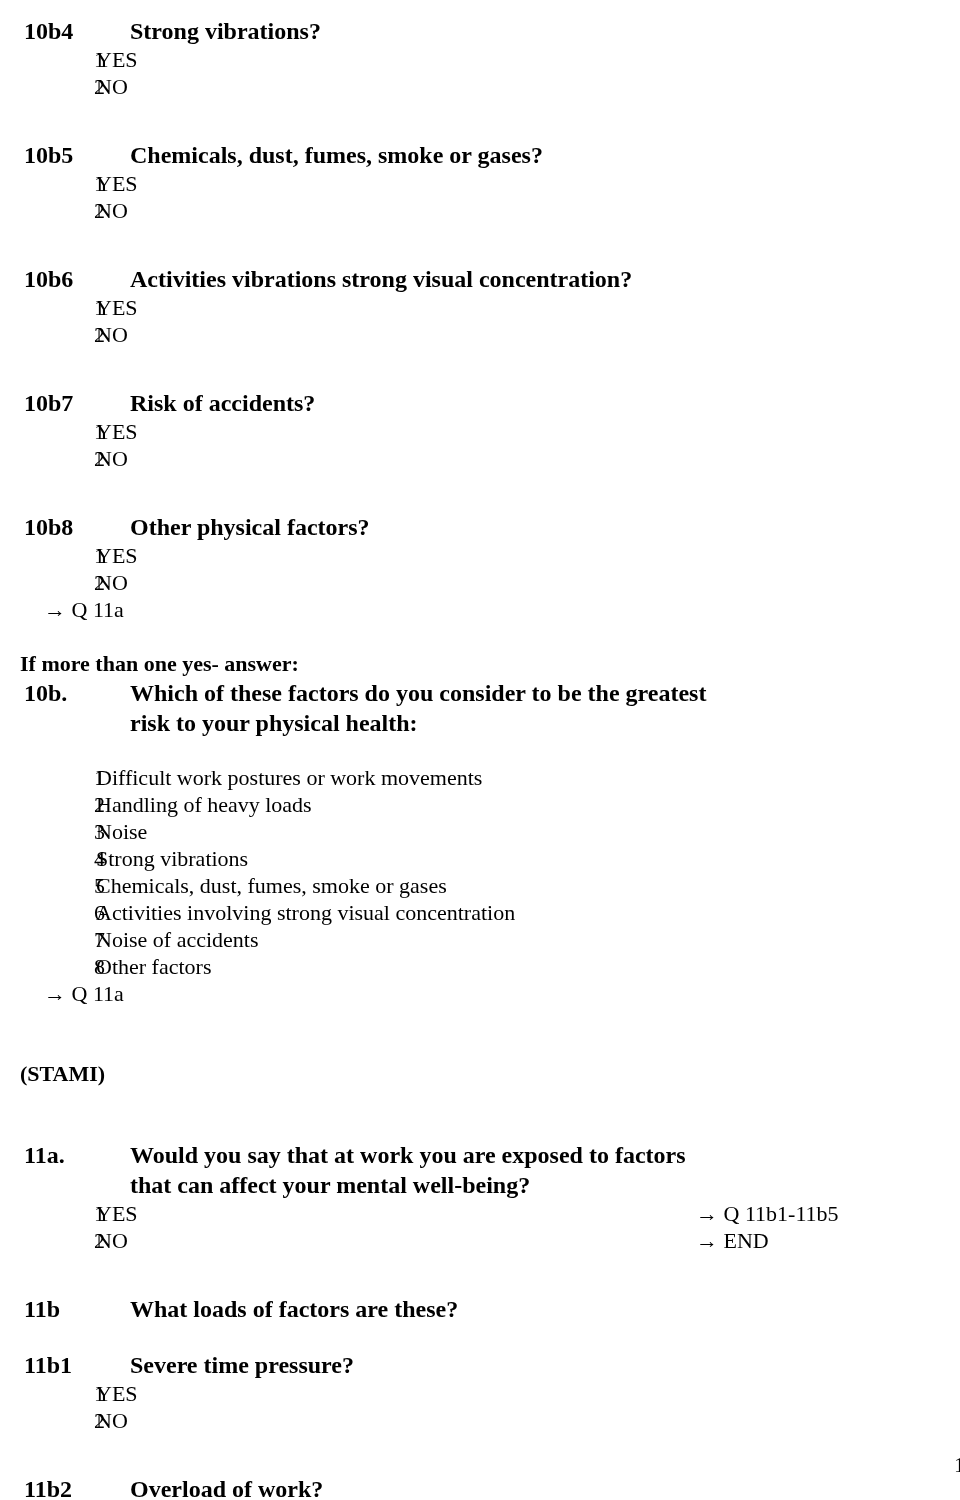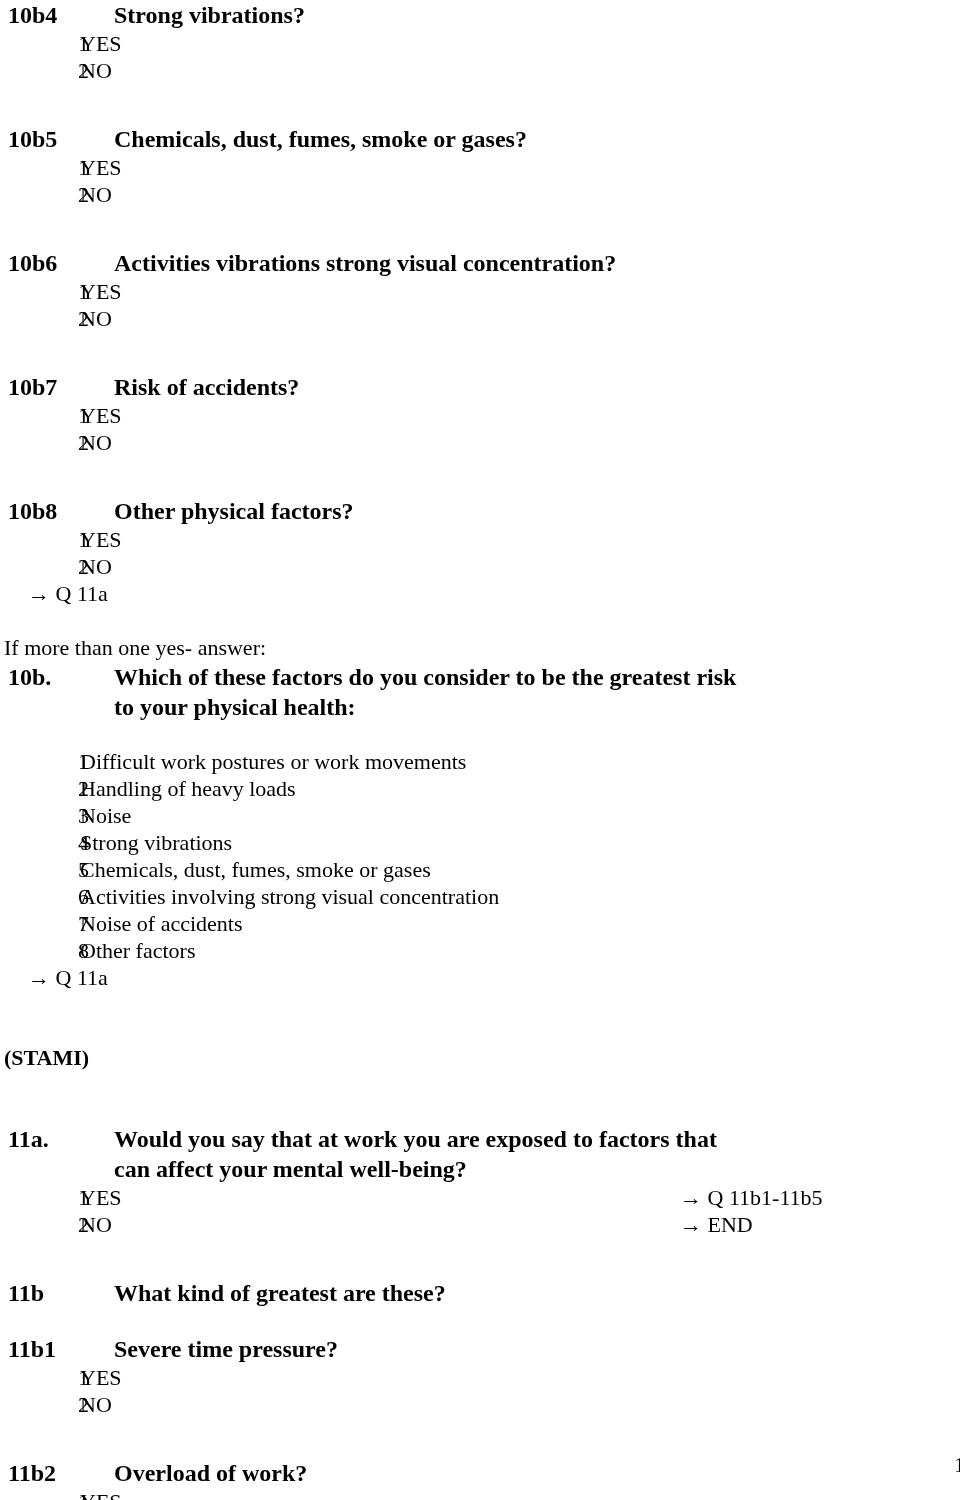--- a/index.html
+++ b/index.html
@@ -14,21 +14,21 @@
     position: relative;
     font-family: "Liberation Serif", "DejaVu Serif", serif;
     color: #000000;
     overflow: hidden;
   }
 
   .page {
     position: relative;
     width: 767px;
     height: 1500px;
-    padding: 0;
+    padding: 16px;
     box-sizing: border-box;
   }
 
   
   .q-block {
     position: relative;
     margin: 0;
   }
   .q-head {
     display: flex;
@@ -84,21 +84,21 @@
     font-weight: normal;
     padding-left: 4px;
     white-space: nowrap;
     margin-left: 24px;
   }
 
   
   .instruction {
     font-size: 22px;
     line-height: 28px;
-    font-weight: normal;
+    font-weight: bold;
     padding-left: 4px;
   }
 
   
   .annotation {
     font-size: 22px;
     line-height: 28px;
     font-weight: bold;
     padding-left: 4px;
   }
@@ -291,21 +291,21 @@
       <span class="opt-text">NO</span>
       <span class="opt-route">→ END</span>
     </div>
   </div>
 
   <div class="sp-lg"></div>
 
   <div class="q-block">
     <div class="q-head">
       <span class="q-label">11b</span>
-      <span class="q-text">What kind of greatest are these?</span>
+      <span class="q-text">What loads of factors are these?</span>
     </div>
   </div>
 
   <div class="sp-md"></div>
 
   <div class="q-block">
     <div class="q-head">
       <span class="q-label">11b1</span>
       <span class="q-text">Severe time pressure?</span>
     </div>

